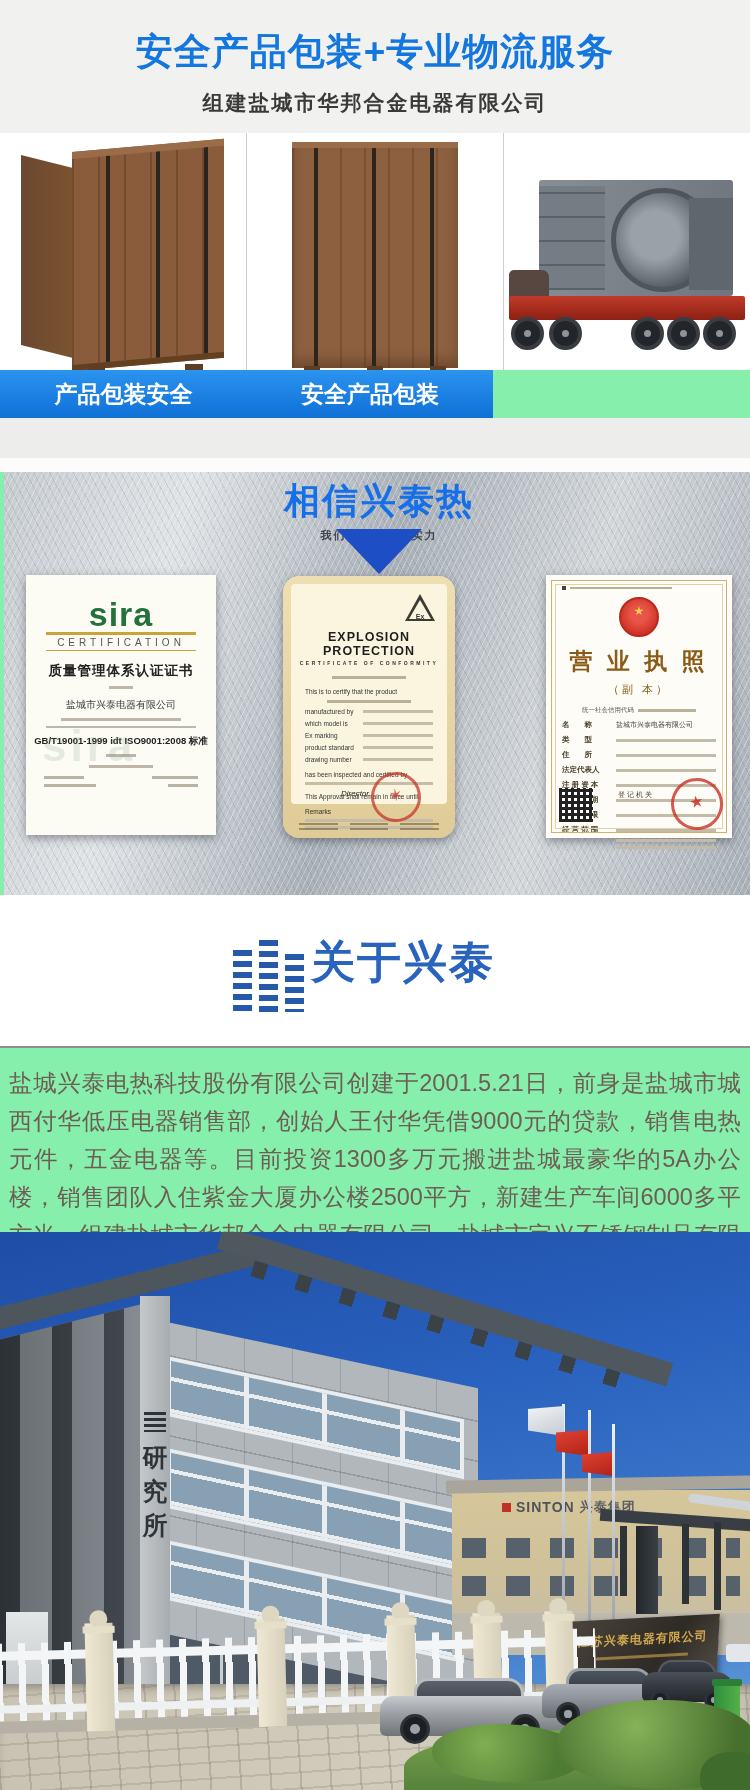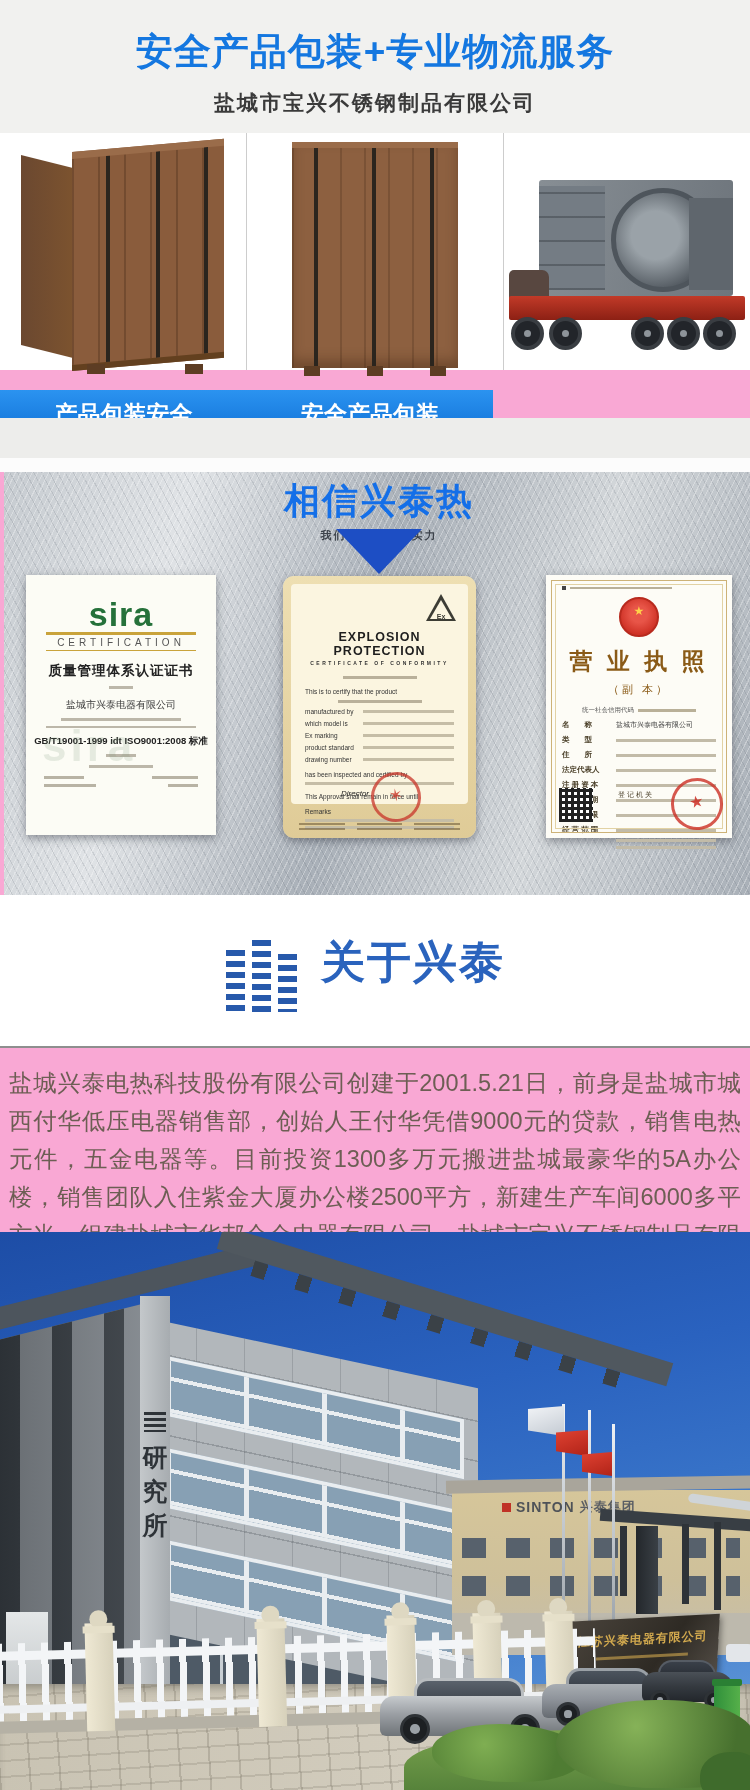--- a/index.html
+++ b/index.html
@@ -1,16 +1,16 @@
 <!DOCTYPE html>
 <html><head>
 <meta charset="utf-8">
 <style>
   html,body{margin:0;padding:0;background:#fff;}
-  .page{position:relative;width:750px;height:1790px;overflow:hidden;background:#f9a8d4;
+  .page{position:relative;width:750px;height:1790px;overflow:hidden;background:#86efac;
         font-family:"Liberation Sans","DejaVu Sans",sans-serif;}
 
   
   .sec-hero{position:absolute;top:0;left:0;width:750px;height:133px;background:#f1f1ef;}
   .hero-title{padding-top:27px;text-align:center;font-size:37px;font-weight:bold;color:#1477e0;letter-spacing:1px;}
   .hero-sub{margin-top:12px;text-align:center;font-size:21px;font-weight:bold;color:#3a3a3a;letter-spacing:2px;}
 
   
   .sec-gallery{position:absolute;top:133px;left:0;width:750px;height:237px;background:#fff;display:flex;}
   .g-col{position:relative;height:100%;display:flex;align-items:flex-end;justify-content:center;box-sizing:border-box;}
@@ -42,21 +42,21 @@
     background:radial-gradient(circle at 42% 45%,#9aa2a8 0 32%,#555c63 72%);border:5px solid #4e555c;}
   .equip .boxr{position:absolute;right:0;top:18px;width:44px;height:92px;background:#5f666d;}
   .trailer{position:absolute;left:0;top:124px;width:236px;height:24px;border-radius:2px;
     background:linear-gradient(#c23a28,#8c2014);}
   .cab{position:absolute;left:0;top:98px;width:40px;height:32px;background:#584740;border-radius:5px 7px 0 0;}
   .wheel-t{position:absolute;bottom:14px;width:33px;height:33px;border-radius:50%;
     background:#22252a;border:4px solid #393d42;box-sizing:border-box;}
   .wheel-t::after{content:"";position:absolute;left:9px;top:9px;width:7px;height:7px;border-radius:50%;background:#8e949a;}
 
   
-  .sec-bars{position:absolute;top:390px;left:0;width:750px;height:48px;display:flex;
+  .sec-bars{position:absolute;top:370px;left:0;width:750px;height:48px;display:flex;
     color:#fff;font-size:23px;font-weight:bold;text-align:center;line-height:48px;}
   .bar1{width:247px;background:linear-gradient(#2b93f0,#0f70d6);}
   .bar2{width:257px;background:linear-gradient(#1a6fd0,#0d53b2);}
   .bar3{width:246px;background:linear-gradient(#2b93f0,#0f70d6);}
 
   .strip-gray{position:absolute;top:418px;left:0;width:750px;height:40px;background:#ededeb;}
   .strip-white{position:absolute;top:458px;left:0;width:750px;height:14px;background:#fcfcfc;}
 
   
   .sec-metal{position:absolute;top:472px;left:4px;width:750px;height:423px;
@@ -88,21 +88,21 @@
     padding:0 20px;align-items:flex-end;}
   .ukas{width:22px;height:26px;background:#2a57a8;border-radius:3px;position:relative;}
   .ukas::after{content:"✓";position:absolute;left:0;right:0;top:4px;color:#fff;font-size:13px;}
   .iaf{width:30px;height:30px;border-radius:50%;background:#3f83c8;color:#fff;font-size:9px;font-weight:bold;
     line-height:30px;text-align:center;}
   .sig-bars{position:absolute;bottom:48px;left:18px;right:18px;}
   .sig-bars .row{display:flex;justify-content:space-between;margin-top:5px;}
   .sig-bars .b{height:3px;background:#b8b3a4;}
 
   
-  .cert2{left:279px;top:104px;width:193px;height:262px;border-radius:11px;
+  .cert2{left:279px;top:104px;width:172px;height:262px;border-radius:16px;
     background:linear-gradient(#eedfb2,#dfcb97);}
   .cert2-inner{position:absolute;left:8px;right:8px;top:8px;bottom:34px;background:#fbf5e0;border-radius:4px;}
   .ex-badge{position:absolute;right:12px;top:10px;width:30px;height:27px;}
   .ex-badge .t1{position:absolute;inset:0;background:#3c3c34;clip-path:polygon(50% 0,100% 100%,0 100%);}
   .ex-badge .t2{position:absolute;left:4px;top:6px;width:22px;height:19px;background:#fbf5e0;
     clip-path:polygon(50% 0,100% 100%,0 100%);}
   .ex-badge .ex-txt{position:absolute;left:0;right:0;bottom:1px;text-align:center;font-size:7px;
     font-weight:bold;color:#3c3c34;}
   .ep-title{margin-top:46px;text-align:center;font-size:12.5px;font-weight:bold;color:#1e1e1e;letter-spacing:1px;}
   .ep-sub{margin-top:2px;text-align:center;font-size:5px;font-weight:bold;letter-spacing:2.5px;color:#333;}
@@ -146,21 +146,21 @@
     background-image:repeating-linear-gradient(0deg,#222 0 3px,rgba(0,0,0,0) 3px 6px),
                      repeating-linear-gradient(90deg,#222 0 3px,#fff 3px 6px);}
   .c3-registrar{position:absolute;left:72px;bottom:38px;font-size:7px;color:#4a3f28;letter-spacing:2px;}
   .c3-stamp{position:absolute;right:9px;bottom:8px;width:46px;height:46px;border-radius:50%;
     border:3px solid rgba(204,46,36,.8);transform:rotate(-12deg);}
   .c3-stamp::after{content:"★";position:absolute;left:0;right:0;top:11px;text-align:center;
     color:rgba(204,46,36,.85);font-size:16px;}
 
   
   .sec-about{position:absolute;top:895px;left:0;width:750px;height:151px;background:#fff;}
-  .about-wrap{position:absolute;left:226px;top:45px;display:flex;gap:17px;}
+  .about-wrap{position:absolute;left:233px;top:45px;display:flex;}
   .logo-glyph{width:78px;height:72px;display:flex;gap:7px;}
   .lg-col{width:19px;background:repeating-linear-gradient(180deg,#2759ab 0 6px,rgba(0,0,0,0) 6px 11px);}
   .lg-c1{height:62px;margin-top:10px;}
   .lg-c2{height:72px;}
   .lg-c3{height:58px;margin-top:14px;}
   .about-h{font-size:44px;line-height:44px;font-weight:bold;color:#2a63bd;letter-spacing:2px;}
   .about-slogan{margin-top:9px;font-size:21px;color:#9a9a9a;letter-spacing:3px;}
 
   .divider{position:absolute;top:1046px;left:0;width:750px;height:2px;background:#8e8e8e;}
 
@@ -279,21 +279,21 @@
   .hedge3{position:absolute;left:700px;top:520px;width:60px;height:48px;z-index:7;background:#3f6b2c;border-radius:50% 40% 0 40%;}
   .door{position:absolute;left:6px;top:380px;width:42px;height:92px;background:linear-gradient(#e4e7e8,#c2c6c8);z-index:3;}
 </style>
 </head>
 <body>
 
 <div class="page">
 
   <div class="sec-hero">
     <div class="hero-title">安全产品包装+专业物流服务</div>
-    <div class="hero-sub">盐城市宝兴不锈钢制品有限公司</div>
+    <div class="hero-sub">组建盐城市华邦合金电器有限公司</div>
   </div>
 
   <div class="sec-gallery">
     <div class="g-col g-col1">
       <div class="crate1">
         <div class="side"></div>
         <div class="front">
           <div class="strapv" style="left:34px;"></div>
           <div class="strapv" style="left:84px;"></div>
           <div class="strapv" style="left:132px;"></div>

